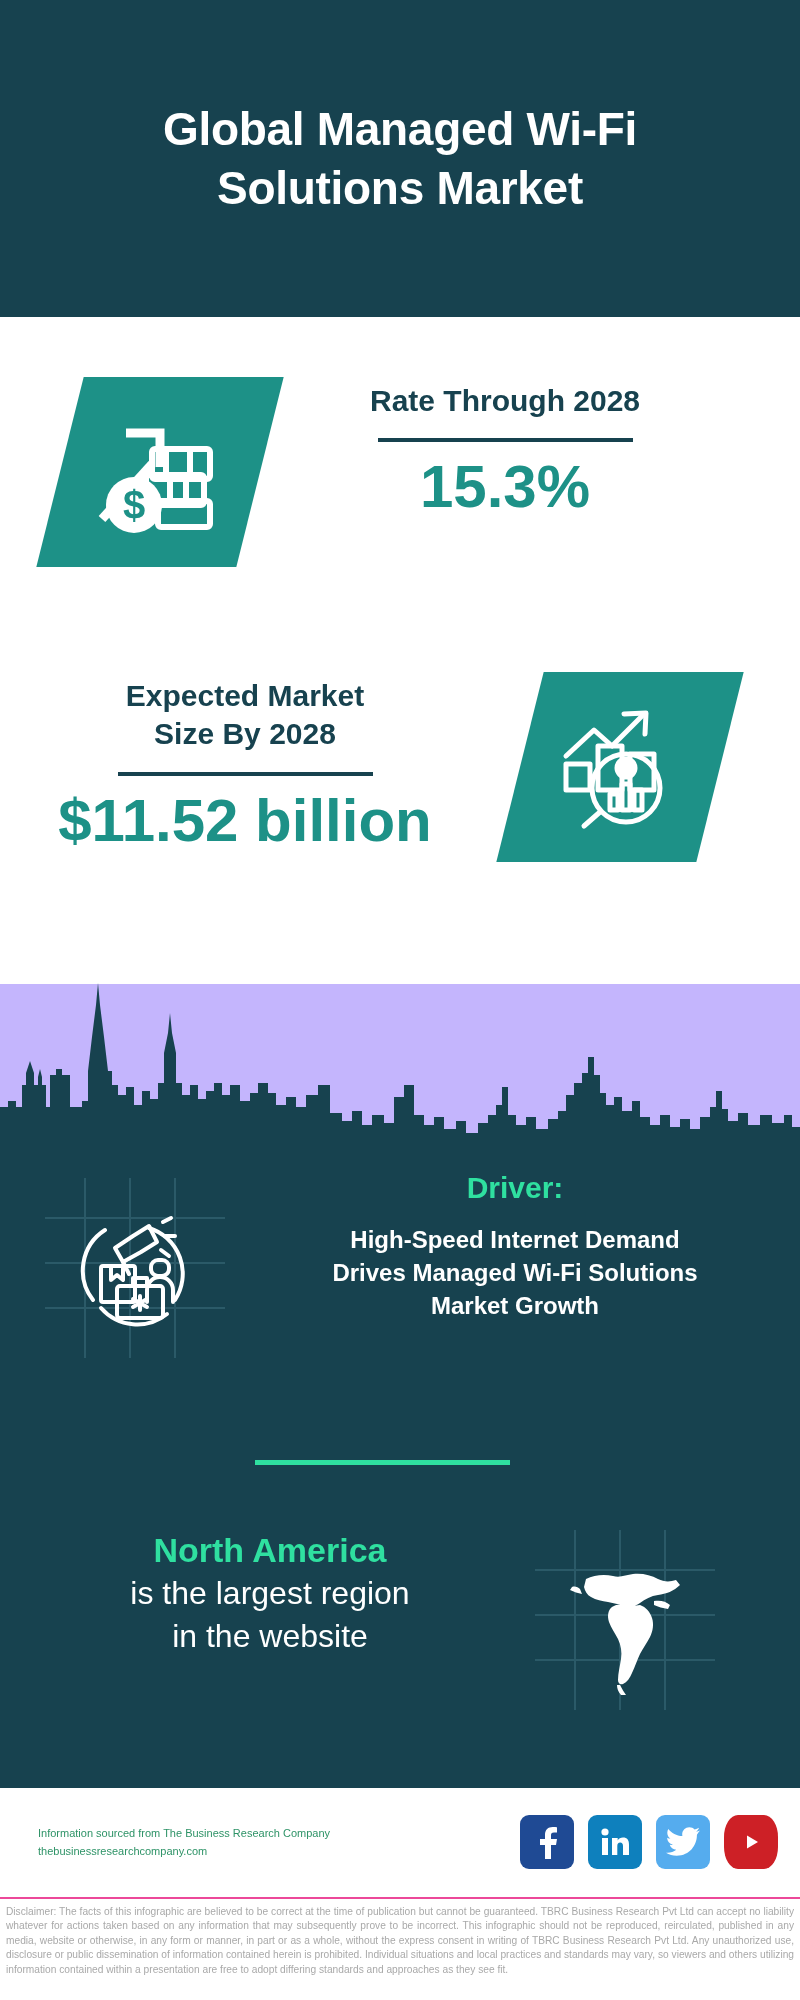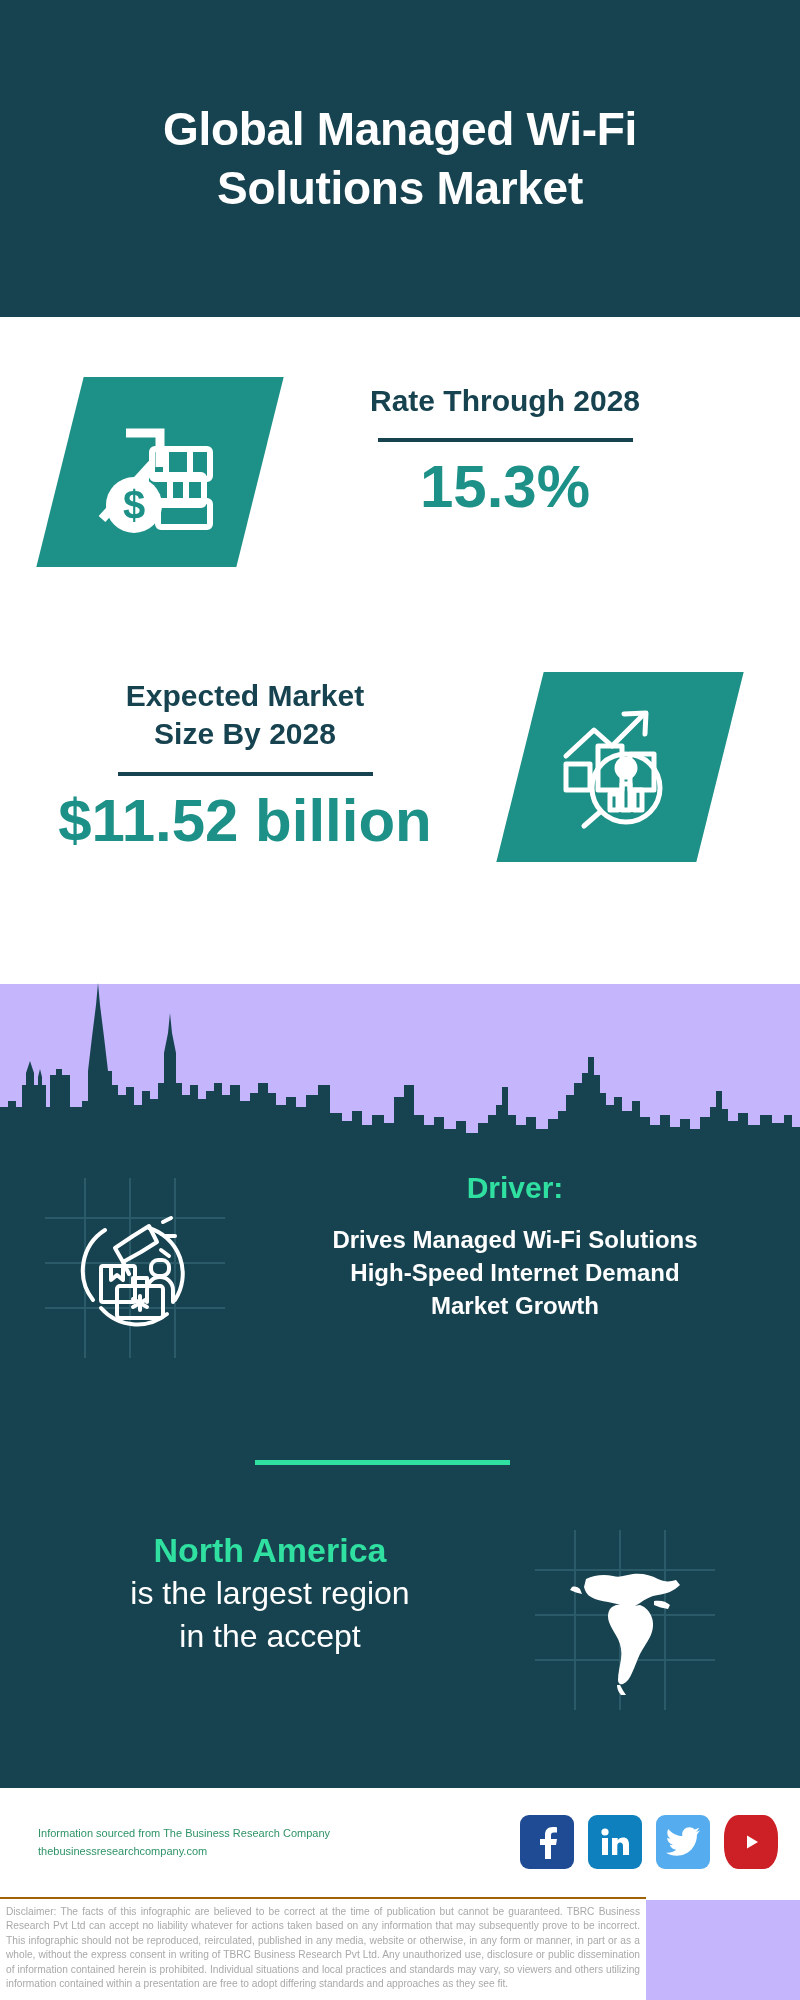--- a/index.html
+++ b/index.html
@@ -143,23 +143,23 @@
     width:54px; height:54px; border-radius:9px;
     display:flex; align-items:center; justify-content:center;
   }
   .social.fb { background:#1f4a94; }
   .social.li { background:#0e80bd; }
   .social.tw { background:#55acee; }
   .social.yt { background:#cd2026; border-radius:14px/22px; }
 
   
   .disclaimer-wrap {
-    position:absolute; left:0; top:1897px; width:646px; height:103px;
+    position:absolute; left:0; top:1897px; width:800px; height:103px;
     background:#ffffff;
-    border-top:2px solid #a16207;
+    border-top:2px solid #ec4899;
     padding:6px 6px 12px 6px;
   }
   .disclaimer {
     color:#a9a9a9; font-size:10.2px; line-height:1.42; text-align:justify;
     font-family:"Liberation Sans", sans-serif;
   }
 </style>
 </head>
 <body>
 
@@ -301,33 +301,33 @@
               <rect x="46" y="82" width="46" height="32" rx="3"></rect>
               <path d="M62 82 L62 74 L76 74 L76 82"></path>
               <path d="M69 92 L69 106 M62 95 L76 103 M76 95 L62 103"></path>
             </g>
           </svg>
         </div>
       </div>
 
       <div class="driver-text">
         <div class="driver-heading">Driver:</div>
+        <div class="driver-body">High-Speed Internet Demand</div>
         <div class="driver-body">Drives Managed Wi-Fi Solutions</div>
-        <div class="driver-body">High-Speed Internet Demand</div>
         <div class="driver-body">Market Growth</div>
       </div>
     </div>
 
     <div class="green-divider"></div>
 
     <div class="region-row">
       <div class="region-text">
         <div class="region-name">North America</div>
         <div class="region-sub">is the largest region</div>
-        <div class="region-sub">in the accept</div>
+        <div class="region-sub">in the website</div>
       </div>
 
       <div class="icon-grid region-icon">
         <svg class="gridlines" width="180" height="180" viewBox="0 0 180 180">
           <g stroke="#2b5a68" stroke-width="2">
             <line x1="0" y1="40" x2="180" y2="40"></line>
             <line x1="0" y1="85" x2="180" y2="85"></line>
             <line x1="0" y1="130" x2="180" y2="130"></line>
             <line x1="40" y1="0" x2="40" y2="180"></line>
             <line x1="85" y1="0" x2="85" y2="180"></line>

